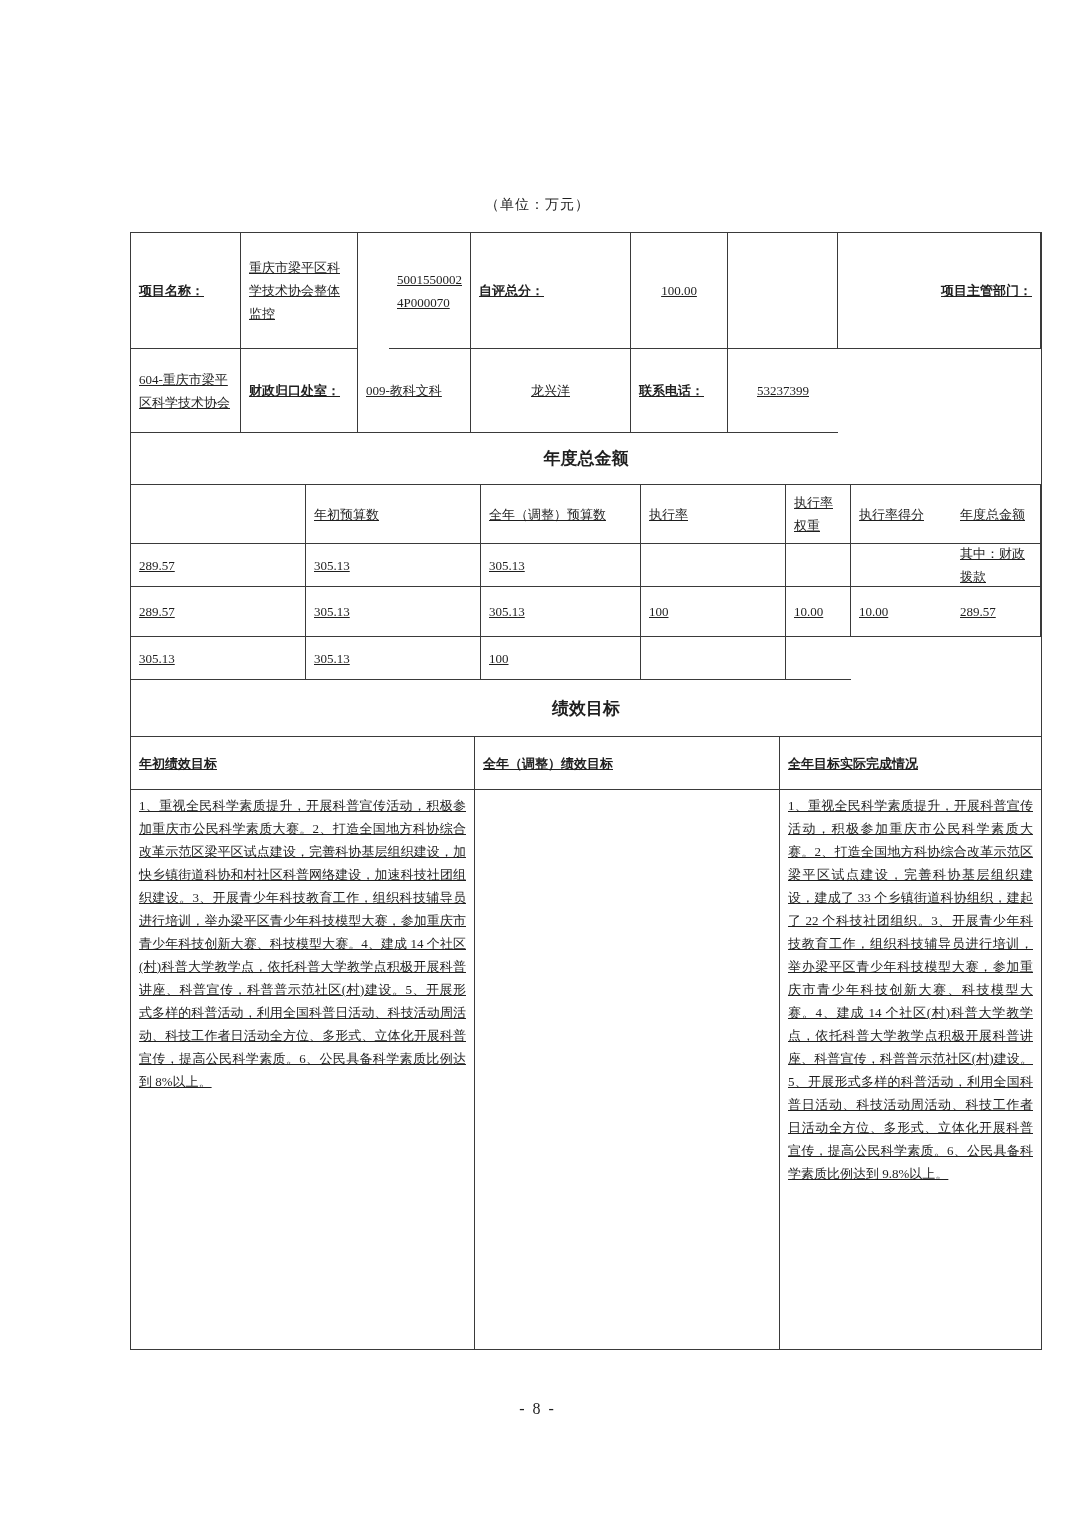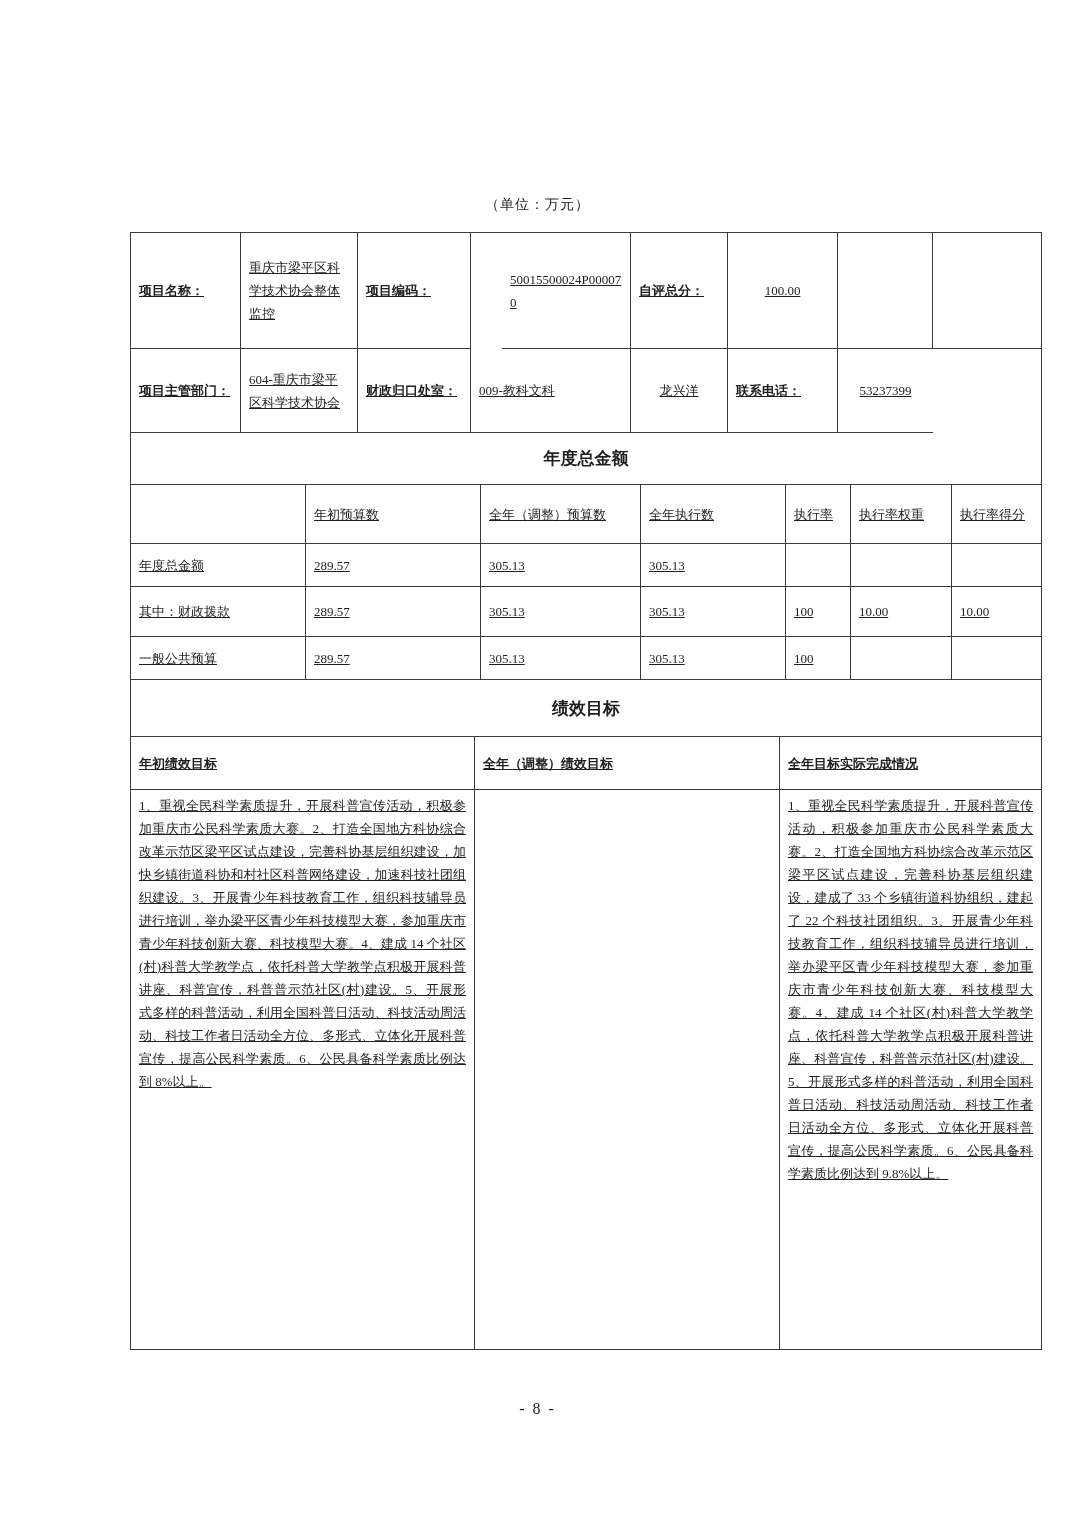--- a/index.html
+++ b/index.html
@@ -55,21 +55,20 @@
 </head>
 <body>
 
 <div class="unit-title">（单位：万元）</div>
 
 <div class="doc">
 
   <div class="grid info-grid">
     <div class="cell bold">项目名称：</div>
     <div class="cell">重庆市梁平区科学技术协会整体监控</div>
-    <div class="cell bold">项目编码：</div>
     <div class="cell breakall">50015500024P000070</div>
     <div class="cell bold">自评总分：</div>
     <div class="cell center">100.00</div>
     <div class="cell"></div>
     <div class="cell lastcol"></div>
 
     <div class="cell bold">项目主管部门：</div>
     <div class="cell">604-重庆市梁平区科学技术协会</div>
     <div class="cell bold">财政归口处室：</div>
     <div class="cell">009-教科文科</div>
@@ -77,42 +76,40 @@
     <div class="cell bold">联系电话：</div>
     <div class="cell lastcol center">53237399</div>
   </div>
 
   <div class="section-head sh-fund">年度总金额</div>
 
   <div class="grid fund-grid">
     <div class="cell"></div>
     <div class="cell">年初预算数</div>
     <div class="cell">全年（调整）预算数</div>
-    <div class="cell">全年执行数</div>
     <div class="cell">执行率</div>
     <div class="cell">执行率权重</div>
     <div class="cell lastcol">执行率得分</div>
 
     <div class="cell">年度总金额</div>
     <div class="cell">289.57</div>
     <div class="cell">305.13</div>
     <div class="cell">305.13</div>
     <div class="cell"></div>
     <div class="cell"></div>
     <div class="cell lastcol"></div>
 
     <div class="cell">其中：财政拨款</div>
     <div class="cell">289.57</div>
     <div class="cell">305.13</div>
     <div class="cell">305.13</div>
     <div class="cell">100</div>
     <div class="cell">10.00</div>
     <div class="cell lastcol">10.00</div>
 
-    <div class="cell">一般公共预算</div>
     <div class="cell">289.57</div>
     <div class="cell">305.13</div>
     <div class="cell">305.13</div>
     <div class="cell">100</div>
     <div class="cell"></div>
     <div class="cell lastcol"></div>
   </div>
 
   <div class="section-head sh-perf">绩效目标</div>
 

